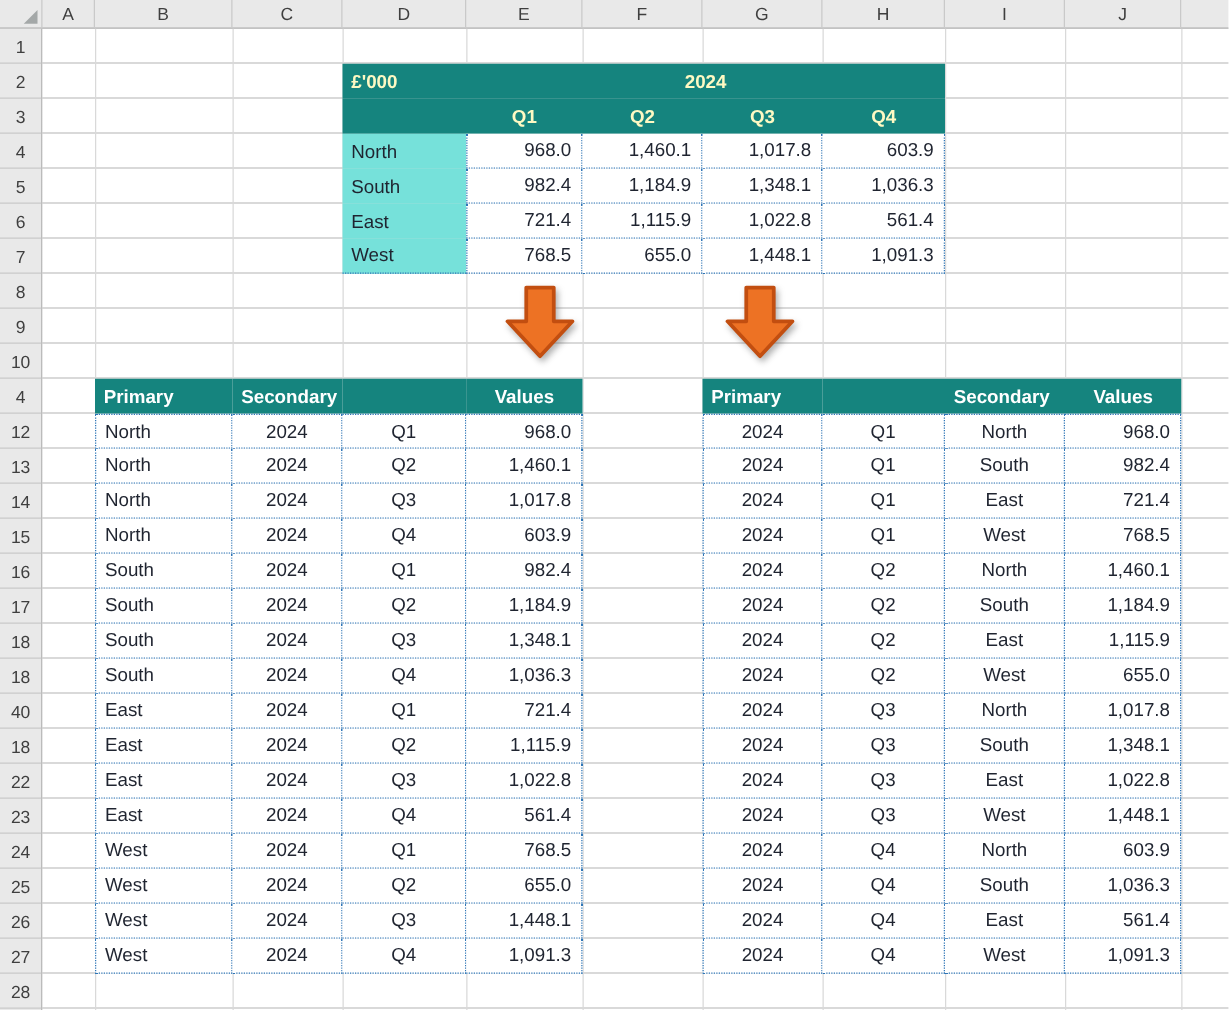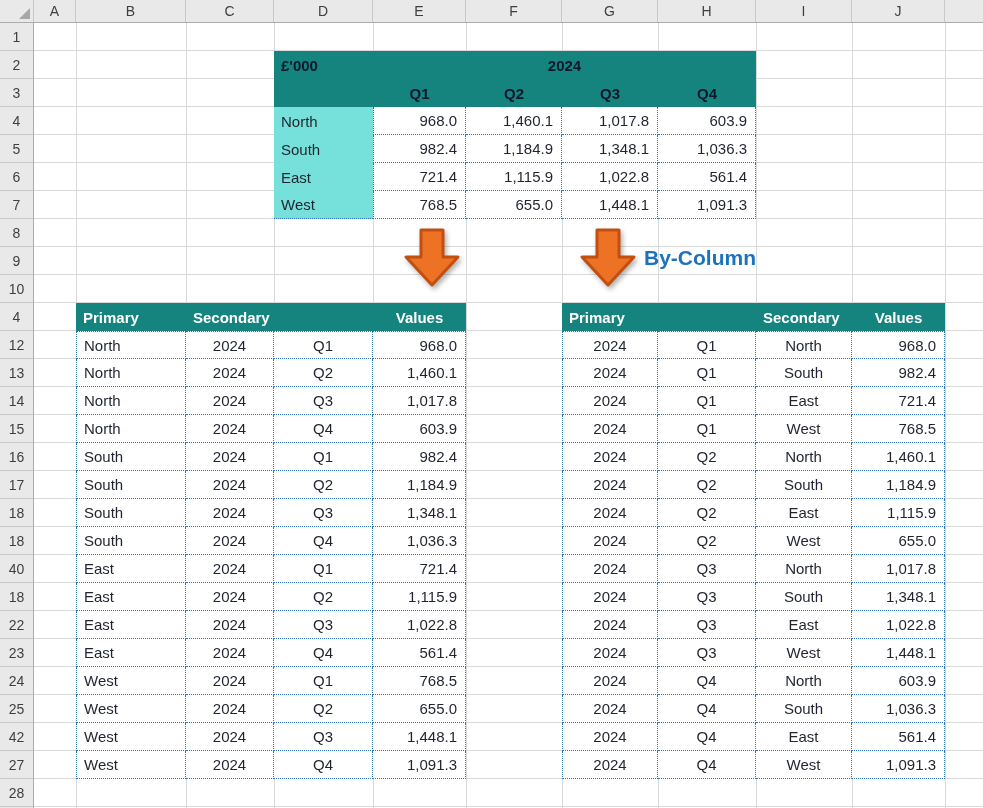--- a/index.html
+++ b/index.html
@@ -41,21 +41,21 @@
     background-image:repeating-linear-gradient(to bottom,#ffffff 0px,#ffffff 27px,#D9D9D9 27px,#D9D9D9 28px);
   }
   .vline{position:absolute;top:0;bottom:0;width:1px;background:#D9D9D9;}
   
   .cellrow{display:flex;}
   .al-l{justify-content:flex-start;padding-left:7px;}
   .al-c{justify-content:center;}
   .al-r{justify-content:flex-end;padding-right:8px;}
   
   #src{position:absolute;left:240px;top:28px;width:482px;}
-  .src-hrow{display:flex;height:28px;color:#0f172a;font-weight:bold;font-size:15px;}
+  .src-hrow{display:flex;height:28px;color:#fef9c3;font-weight:bold;font-size:15px;}
   .src-hcell{display:flex;align-items:center;box-sizing:border-box;height:28px;}
   .src-label{
     width:99px;display:flex;align-items:center;box-sizing:border-box;
     height:28px;font-size:15px;color:#1F2430;
   }
   .src-label.lastlab{border-bottom:1px dotted #2E75B6;}
   .src-val{
     display:flex;align-items:center;box-sizing:border-box;height:28px;
     background:#fff;font-size:15px;color:#1F2430;
     border-right:1px dotted #2E75B6;border-bottom:1px dotted #2E75B6;
@@ -130,21 +130,21 @@
       <div class="rhcell">16</div>
       <div class="rhcell">17</div>
       <div class="rhcell">18</div>
       <div class="rhcell">18</div>
       <div class="rhcell">40</div>
       <div class="rhcell">18</div>
       <div class="rhcell">22</div>
       <div class="rhcell">23</div>
       <div class="rhcell">24</div>
       <div class="rhcell">25</div>
-      <div class="rhcell">42</div>
+      <div class="rhcell">26</div>
       <div class="rhcell">27</div>
       <div class="rhcell">28</div>
     </div>
 
   <div id="sheet">
     <div id="gridlines">
         <div class="vline" style="left: 42px;"></div>
         <div class="vline" style="left: 152px;"></div>
         <div class="vline" style="left: 240px;"></div>
         <div class="vline" style="left: 339px;"></div>
@@ -194,21 +194,20 @@
           <div class="cellrow">
             <div class="src-label al-l lastlab" style="width: 99px;">West</div>
             <div class="src-val al-r first" style="width: 93px;">768.5</div>
             <div class="src-val al-r" style="width: 96px;">655.0</div>
             <div class="src-val al-r" style="width: 96px;">1,448.1</div>
             <div class="src-val al-r" style="width: 98px;">1,091.3</div>
           </div>
         </div>
     </div>
 
-    <div class="anno" id="lbl-bycol">By-Column</div>
 
     <div class="arrow" id="arrow-left">
       <svg width="60" height="64" viewBox="0 0 60 64">
         <path class="arrow-path" d="M19 3 H41 V30 H56 L30 58 L4 30 H19 Z" stroke-width="3" stroke-linejoin="round"></path>
       </svg>
     </div>
     <div class="arrow" id="arrow-right">
       <svg width="60" height="64" viewBox="0 0 60 64">
         <path class="arrow-path" d="M19 3 H41 V30 H56 L30 58 L4 30 H19 Z" stroke-width="3" stroke-linejoin="round"></path>
       </svg>

